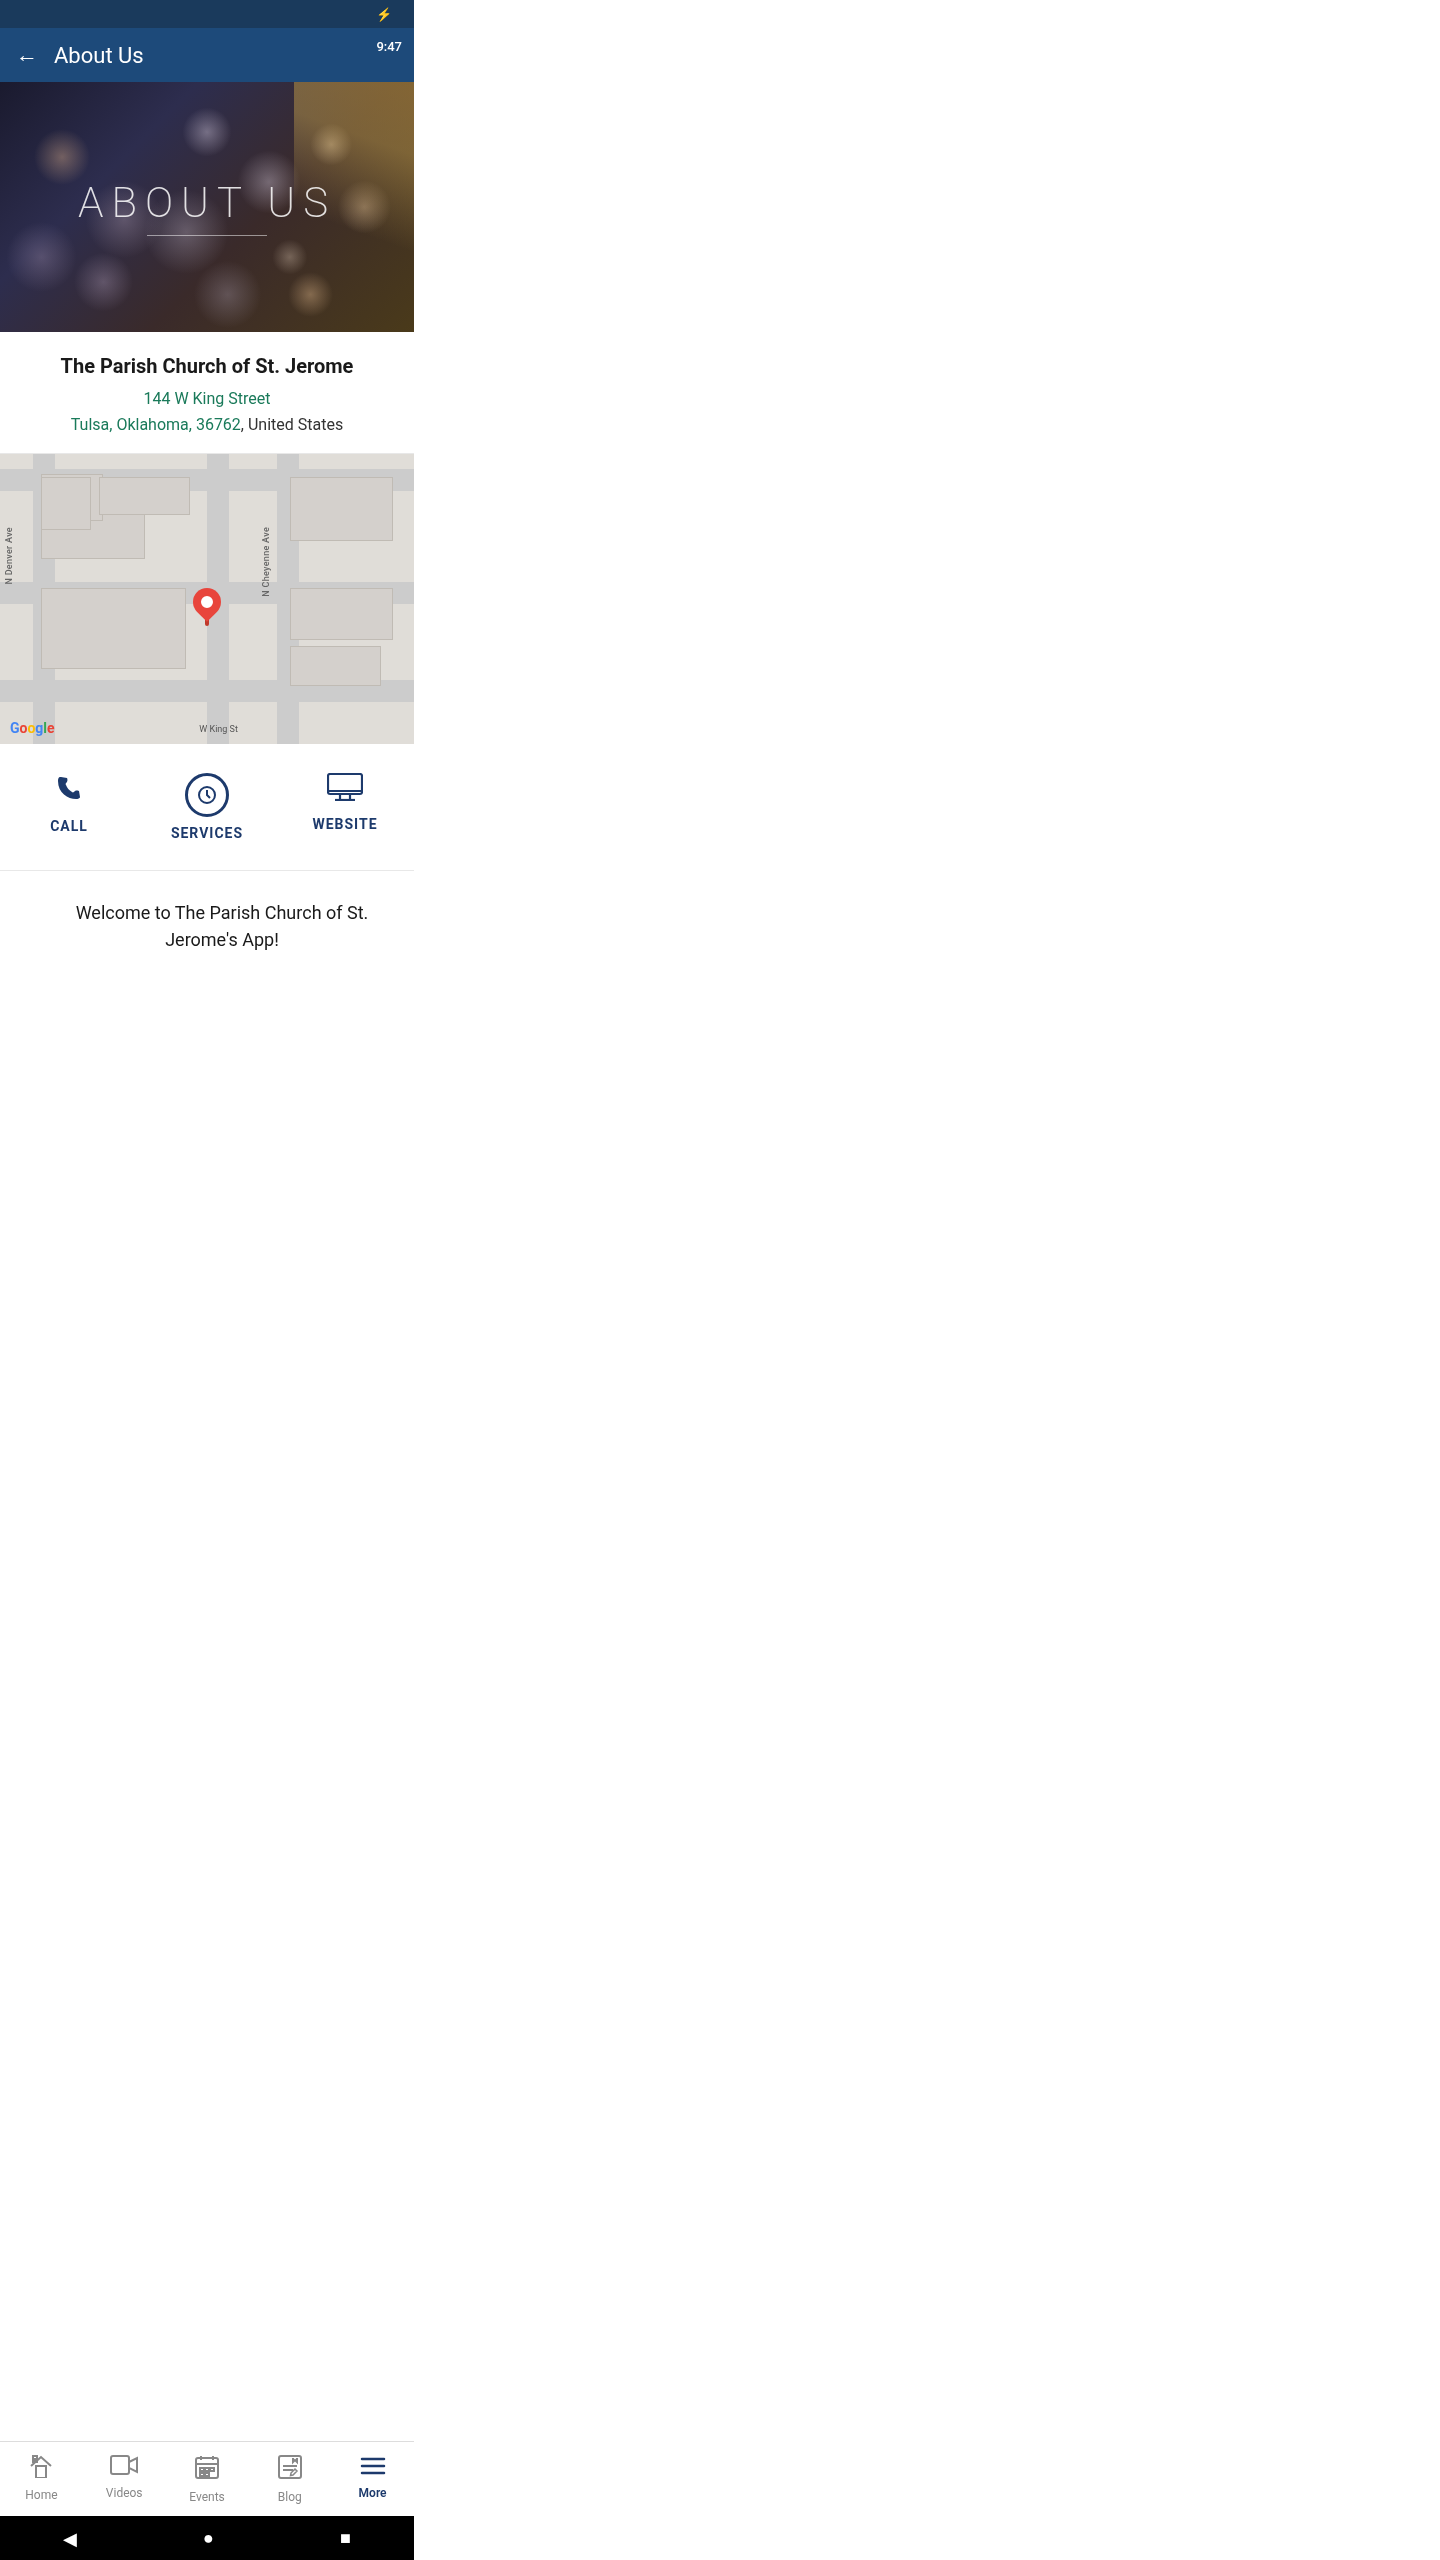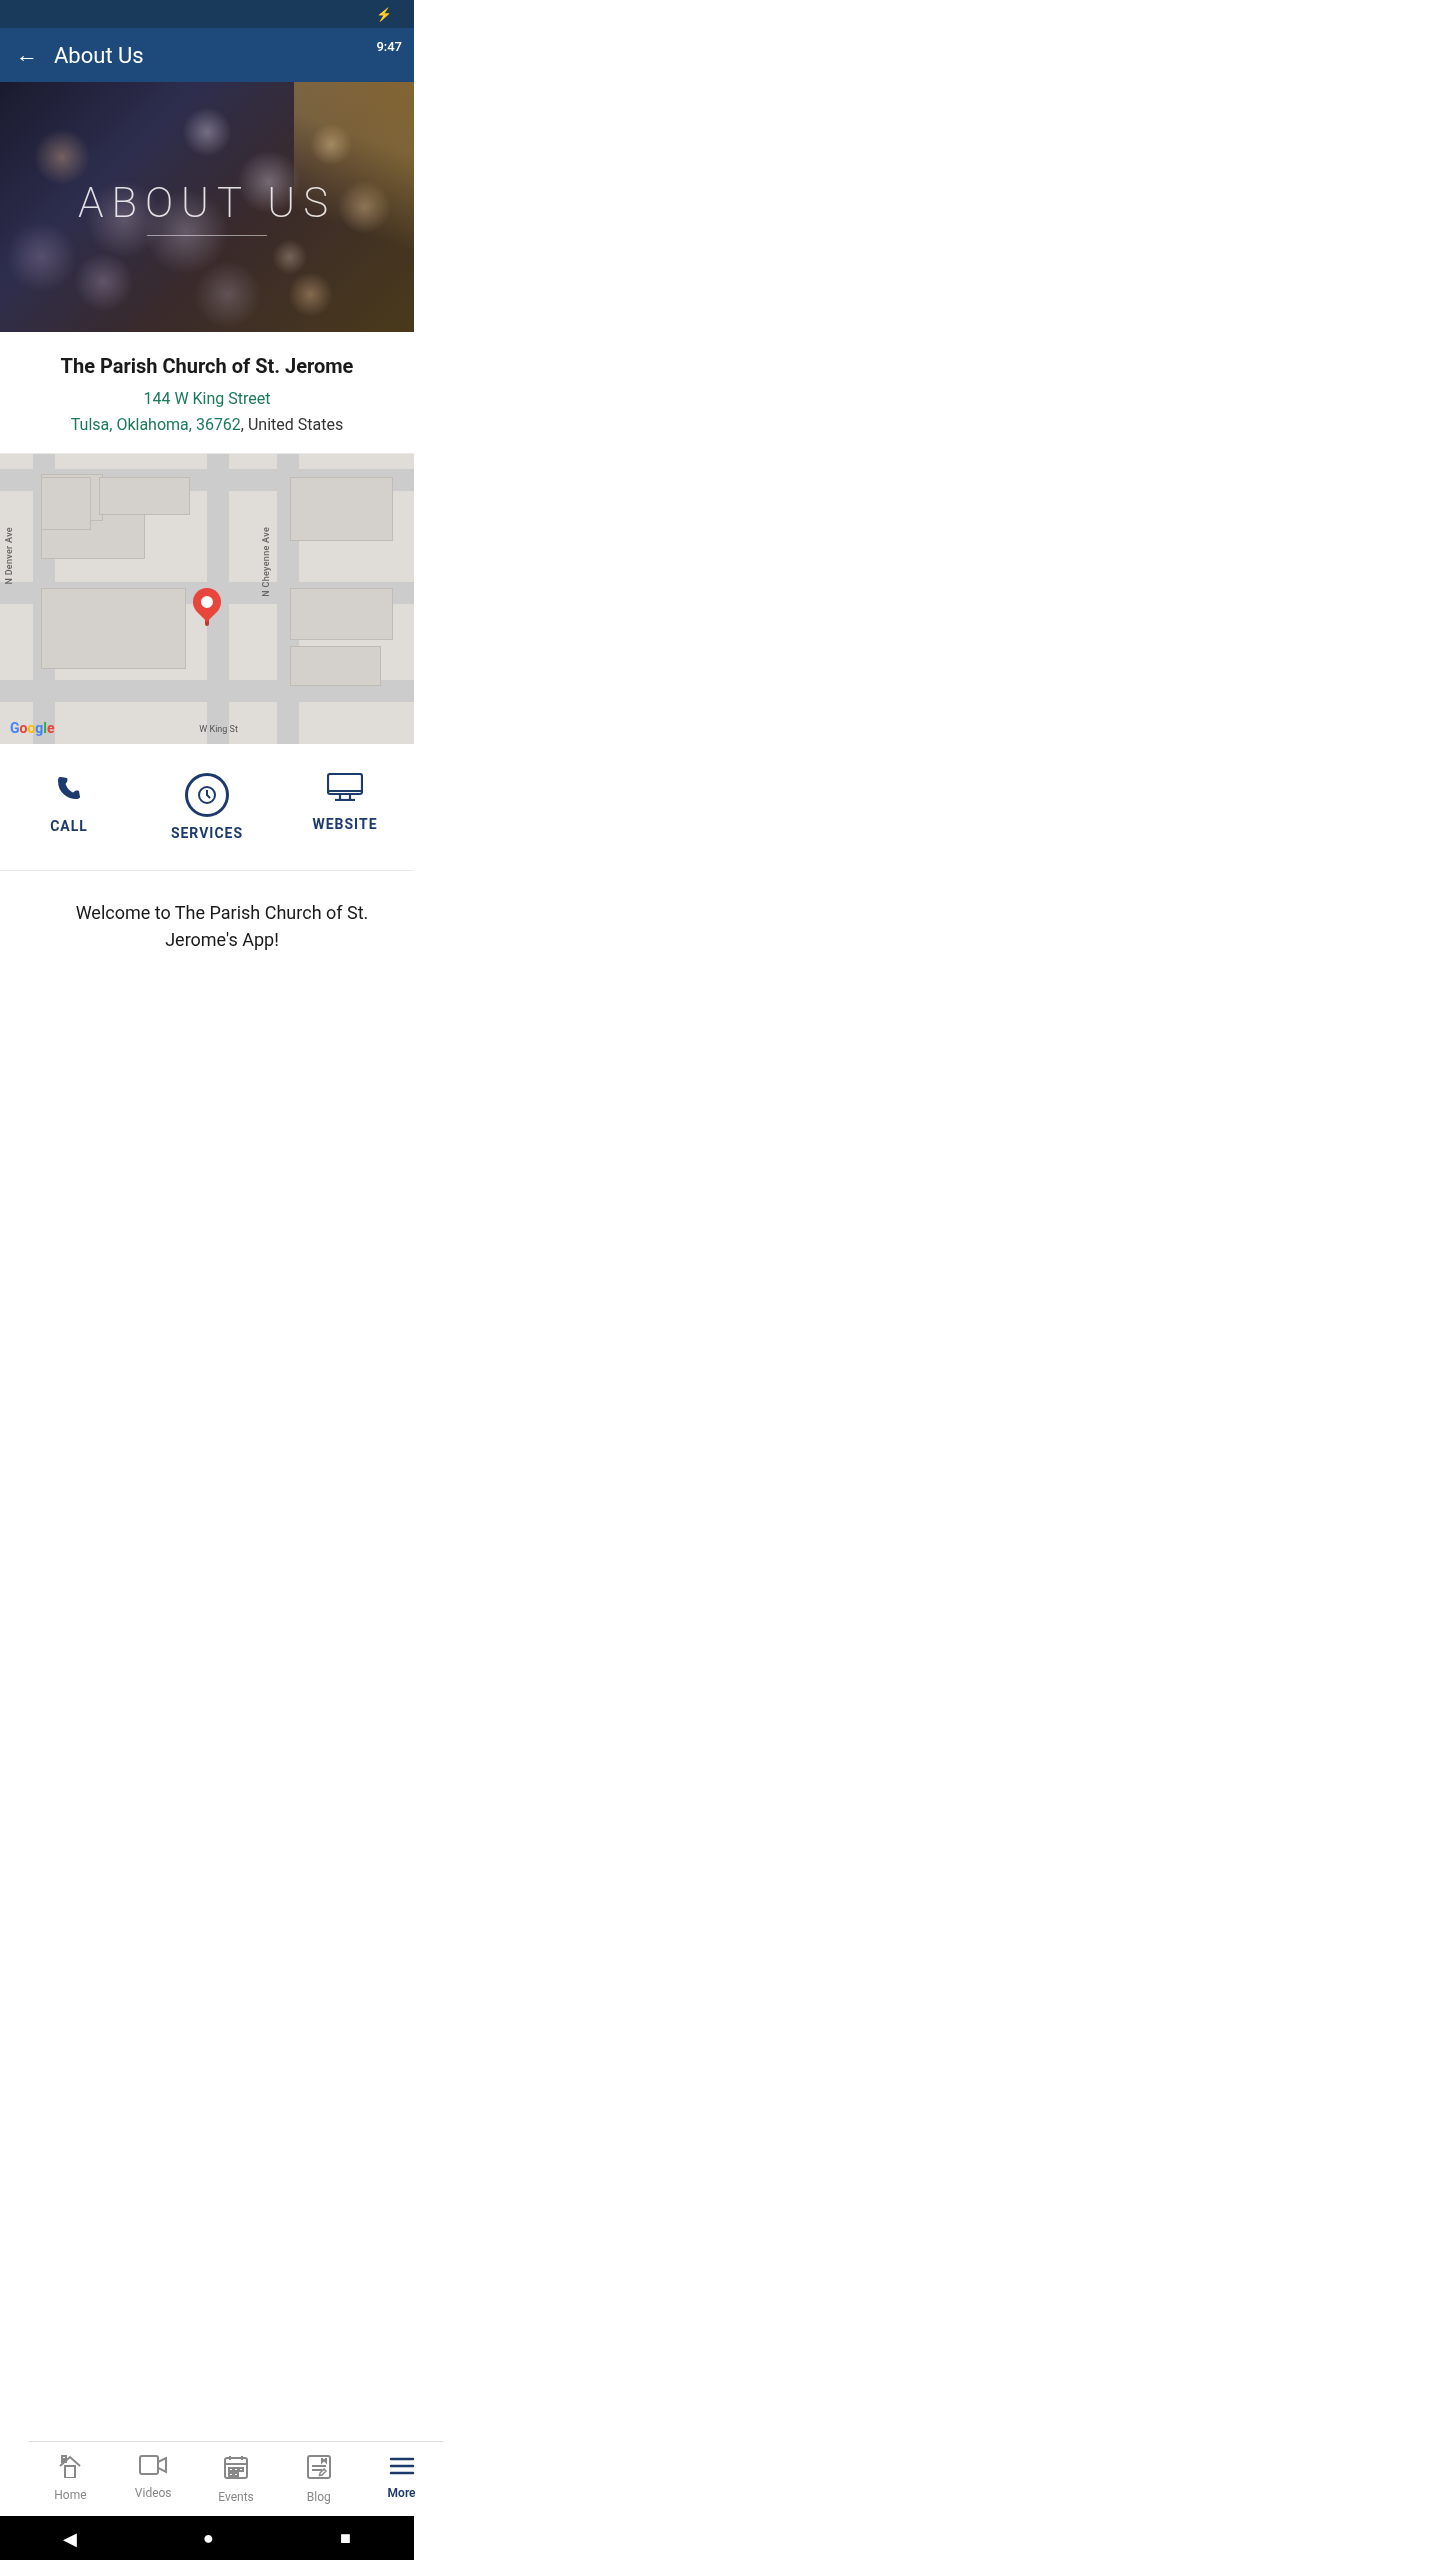--- a/index.html
+++ b/index.html
@@ -306,21 +306,20 @@
     
     .bottom-nav {
       position: fixed;
       bottom: 44px;
       left: 0;
       width: 414px;
       background: #fff;
       border-top: 1px solid #ddd;
       display: flex;
       padding: 8px 0;
-      margin-left: 29px;
     }
     .nav-item {
       flex: 1;
       display: flex;
       flex-direction: column;
       align-items: center;
       gap: 4px;
       cursor: pointer;
       padding: 4px 0;
     }

